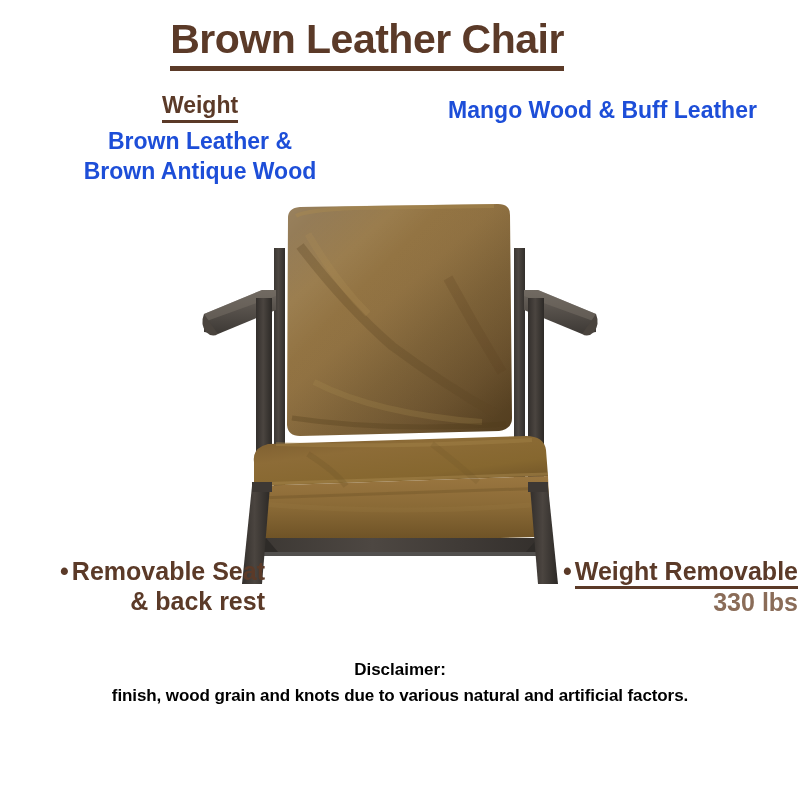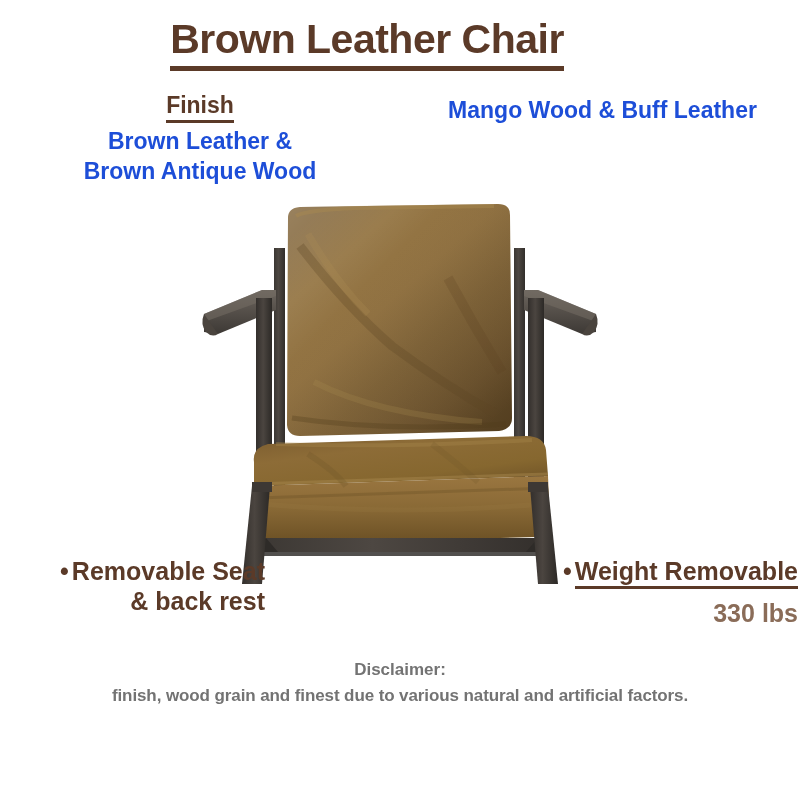--- a/index.html
+++ b/index.html
@@ -82,37 +82,37 @@
   .feature-bullet {
     color: #5b3a28;
     font-weight: bold;
     margin-right: 3px;
   }
   .feature-label-underlined {
     border-bottom: 3px solid #5b3a28;
     padding-bottom: 1px;
   }
   .feature-line2 {
-    margin-top: 12px;
+    margin-top: 1px;
     font-size: 25px;
     font-weight: bold;
     color: #8a6c58;
     line-height: 1.2;
   }
   .feature-left  { top: 556px; left: 5px;   width: 260px; }
   .feature-right { top: 556px; left: 540px; width: 258px; }
 
   
   .disclaimer {
     position: absolute;
     top: 658px;
     left: 0;
     width: 800px;
     text-align: center;
-    color: #737373;
+    color: #000000;
   }
   .disclaimer-title {
     font-size: 17px;
     font-weight: bold;
     line-height: 1.45;
     font-stretch: condensed;
   }
   .disclaimer-line {
     font-size: 17px;
     font-weight: bold;
@@ -135,21 +135,21 @@
 <body>
 
 <div class="page">
 
   <div class="title-wrap">
     <span class="title">Brown Leather Chair</span>
   </div>
 
   <div class="spec spec-finish">
     <div>
-      <span class="spec-heading">Finish</span>
+      <span class="spec-heading">Weight</span>
     </div>
     <div class="spec-value">Brown Leather &amp;
 Brown Antique Wood</div>
   </div>
 
   <div class="spec spec-material">
     <div class="spec-value">Mango Wood &amp; Buff Leather</div>
   </div>
 
   <div class="chair">
@@ -262,16 +262,16 @@
 
   <div class="feature feature-right">
     <div class="feature-line1">
       <span class="feature-bullet">•</span><span class="feature-label-underlined">Weight Removable</span>
     </div>
     <div class="feature-line2">330 lbs</div>
   </div>
 
   <div class="disclaimer">
     <div class="disclaimer-title">Disclaimer:</div>
-    <div class="disclaimer-line">finish, wood grain and finest due to various natural and artificial factors.</div>
+    <div class="disclaimer-line">finish, wood grain and knots due to various natural and artificial factors.</div>
   </div>
 
 </div>
 
 </body></html>

